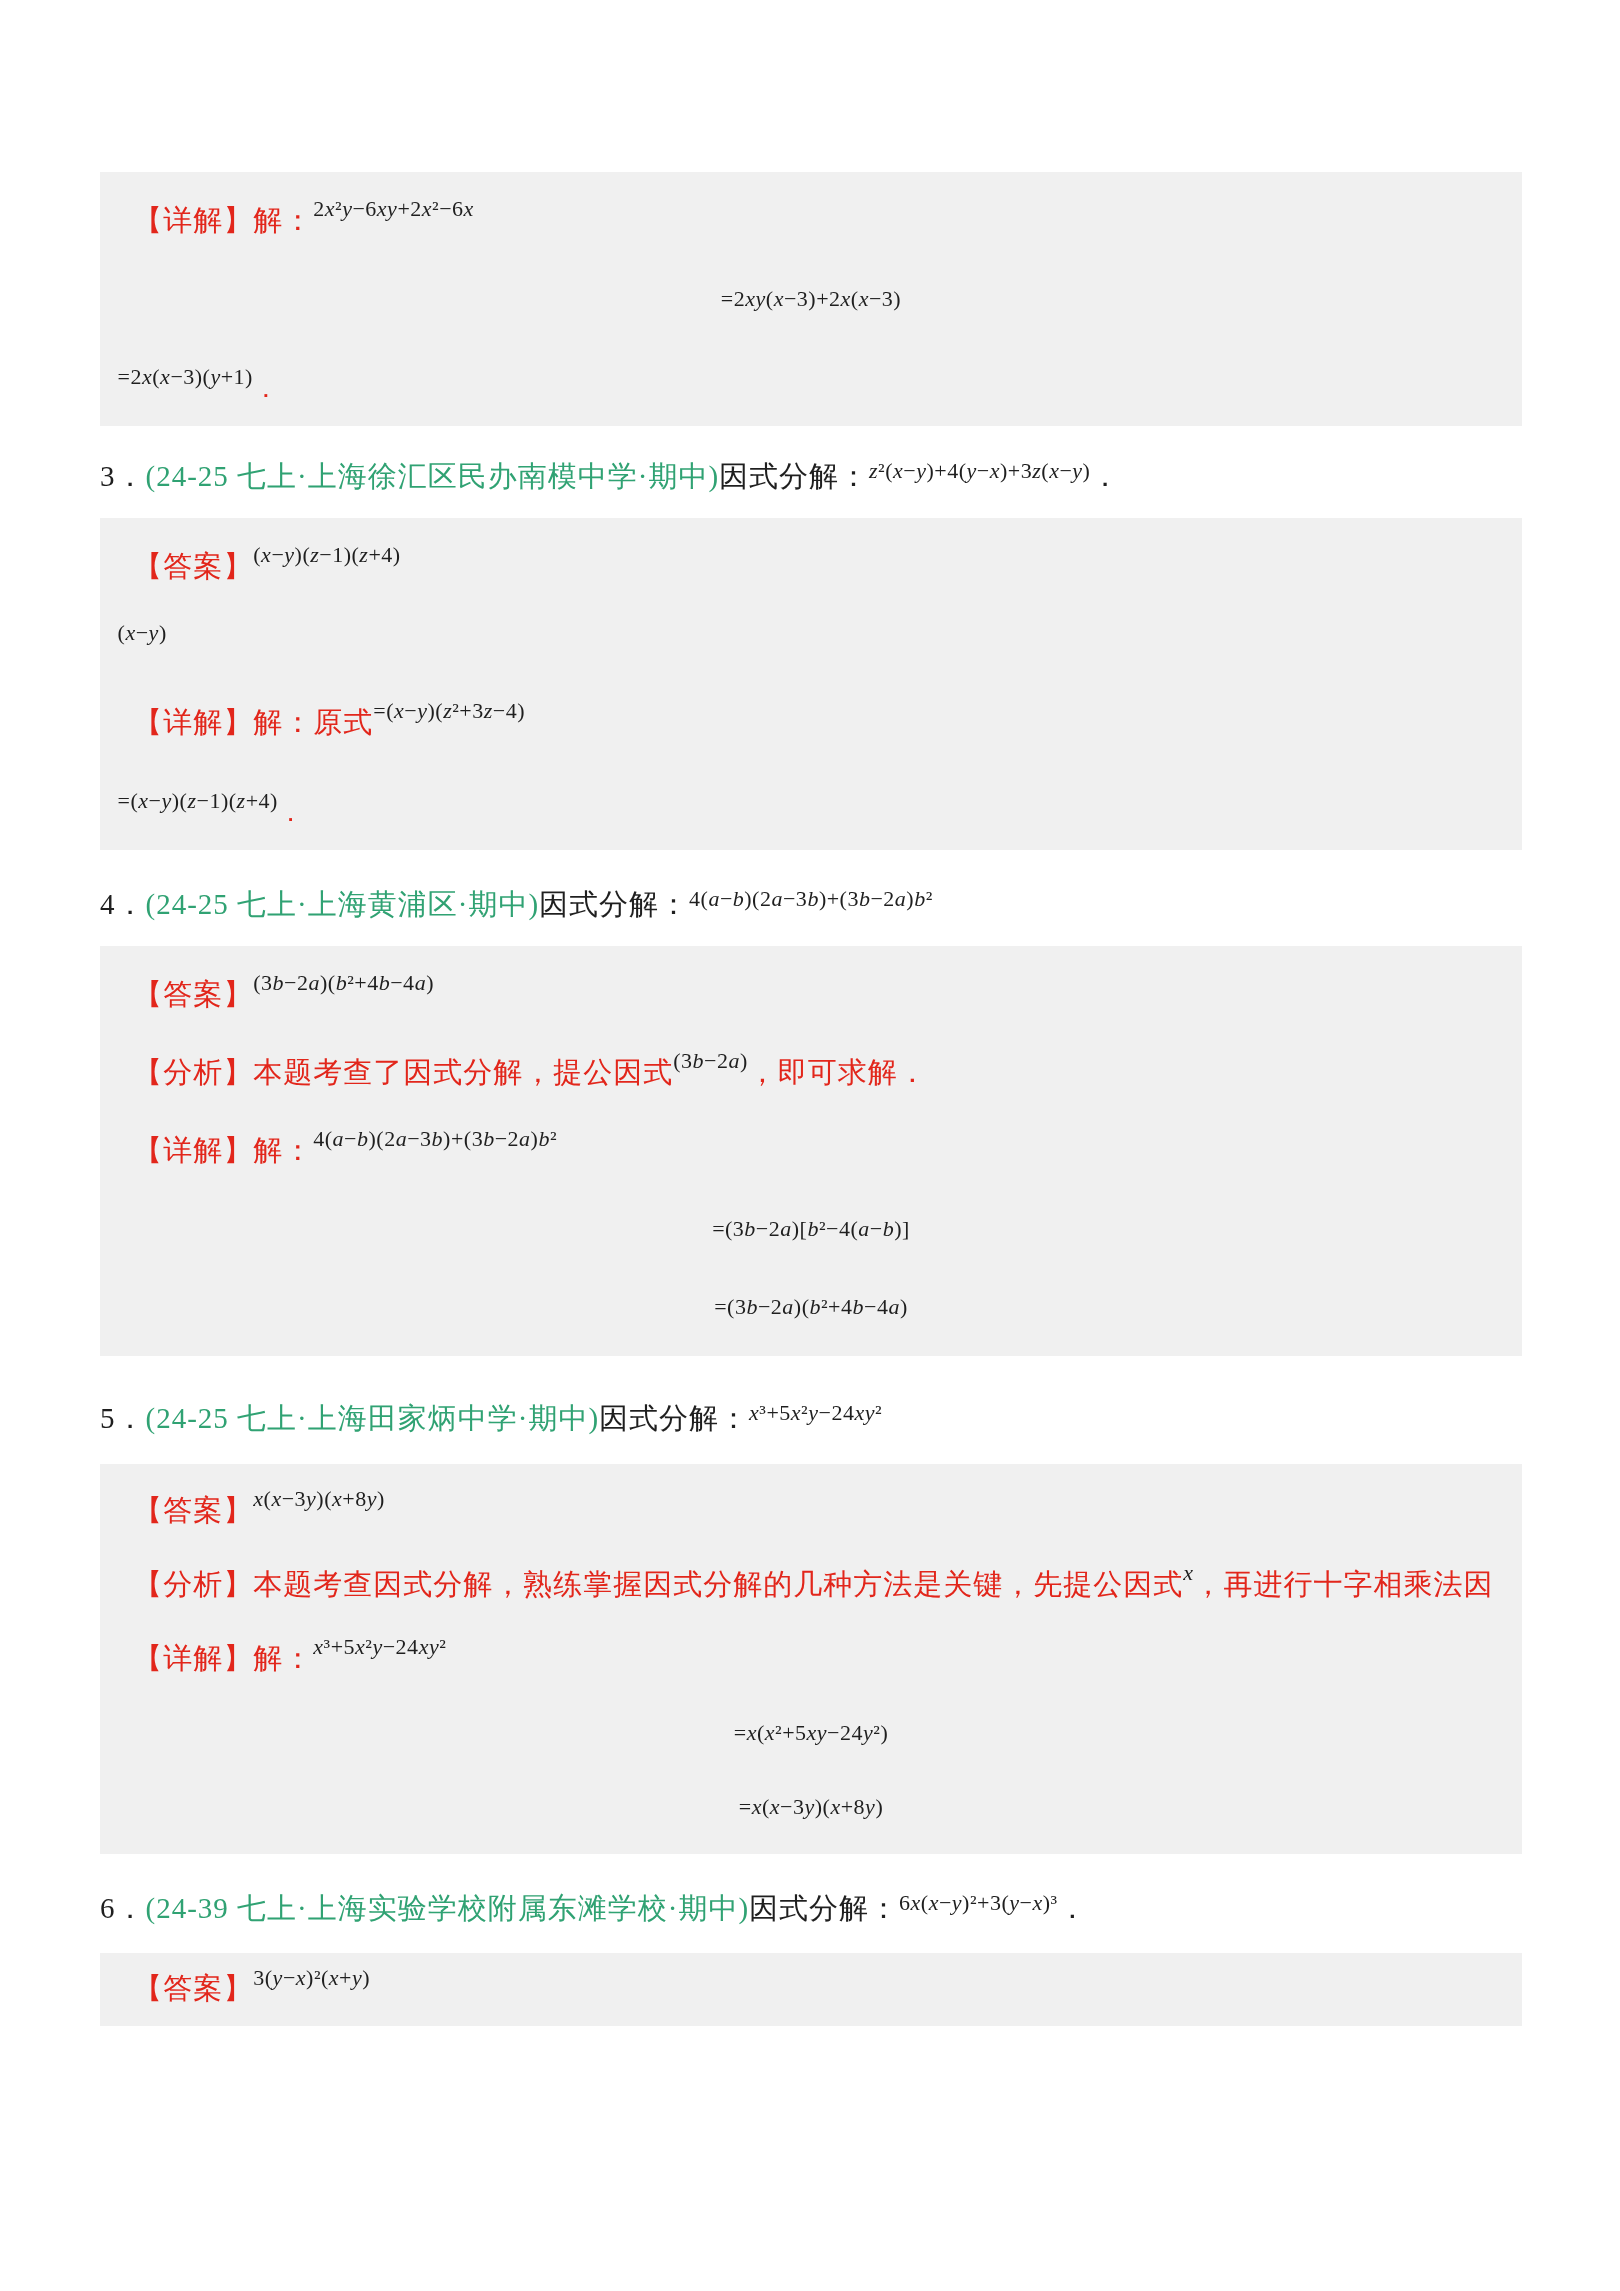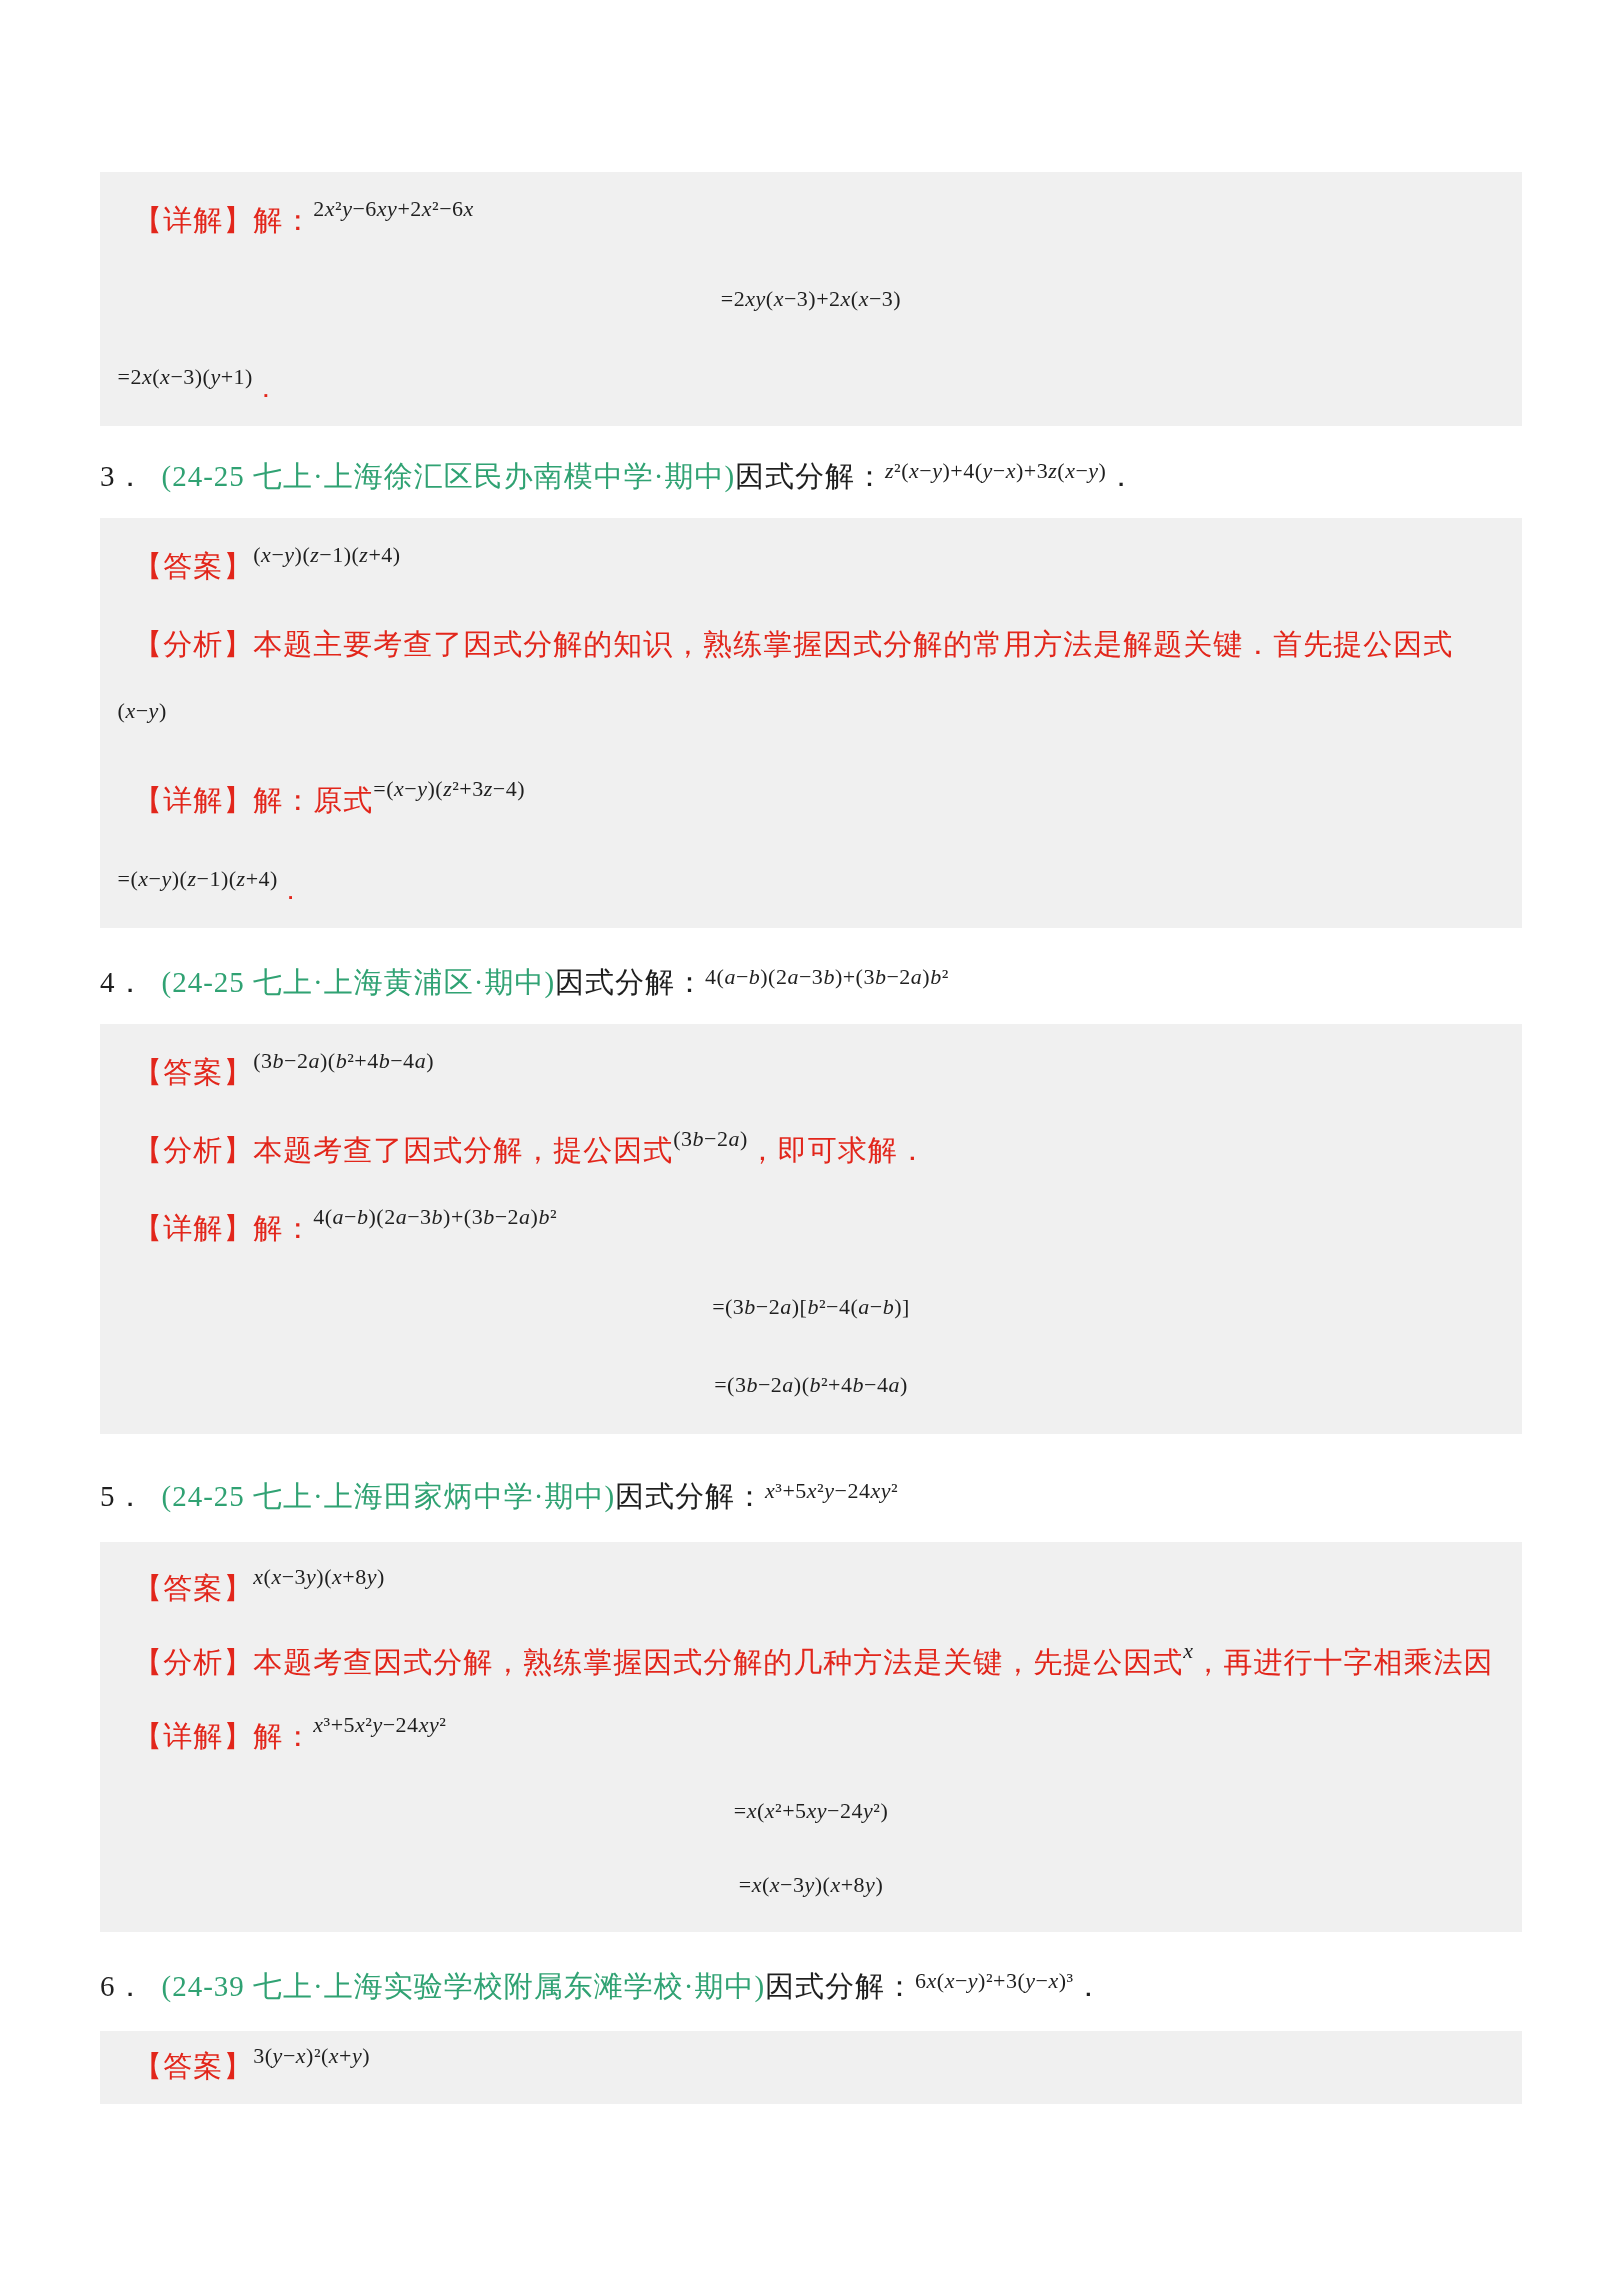--- a/index.html
+++ b/index.html
@@ -19,21 +19,21 @@
     background:var(--block-bg);
     padding:9.8px 17.6px;
   }
   .line{display:flex;align-items:center;height:78px;}
   .line.p75{height:74px;}
   .line.p55{height:54px;}
   .line.center{justify-content:center;}
   .line.indent{margin-left:15.7px;}
   .cn{font-size:29px;letter-spacing:1px;}
   .red{color:var(--red);}
-  .green{color:var(--green);margin-left:16px;}
+  .green{color:var(--green);}
   .math{font-size:22px;white-space:pre;letter-spacing:0.5px;}
   .math i{font-family:"Liberation Serif", serif;}
   .raised{position:relative;top:-11.8px;}
   .period-low{position:relative;top:11.8px;font-size:25.5px;}
   .qline{display:flex;align-items:baseline;font-size:29px;}
   .qline .math{position:relative;top:-7.8px;}
   .q3{margin:31px 0 21.6px 0;}
   .q4{margin:35px 0 21.6px 0;}
   .q5{margin:43px 0 25.5px 0;}
   .q6{margin:35px 0 23.5px 0;}
@@ -63,23 +63,20 @@
     <span class="cn green">(24-25 七上·上海徐汇区民办南模中学·期中)</span>
     <span class="cn">因式分解：</span>
     <span class="math"><i>z</i>²(<i>x</i>−<i>y</i>)+4(<i>y</i>−<i>x</i>)+3<i>z</i>(<i>x</i>−<i>y</i>)</span>
     <span class="cn">．</span>
   </div>
 
   <div class="ablock">
     <div class="line indent">
       <span class="cn red">【答案】</span>
       <span class="math raised">(<i>x</i>−<i>y</i>)(<i>z</i>−1)(<i>z</i>+4)</span>
-    </div>
-    <div class="line indent">
-      <span class="cn red">【分析】本题主要考查了因式分解的知识，熟练掌握因式分解的常用方法是解题关键．首先提公因式</span>
     </div>
     <div class="line">
       <span class="math raised">(<i>x</i>−<i>y</i>)</span>
     </div>
     <div class="line indent">
       <span class="cn red">【详解】解：原式</span>
       <span class="math raised">=(<i>x</i>−<i>y</i>)(<i>z</i>²+3<i>z</i>−4)</span>
     </div>
     <div class="line">
       <span class="math">=(<i>x</i>−<i>y</i>)(<i>z</i>−1)(<i>z</i>+4)</span>

